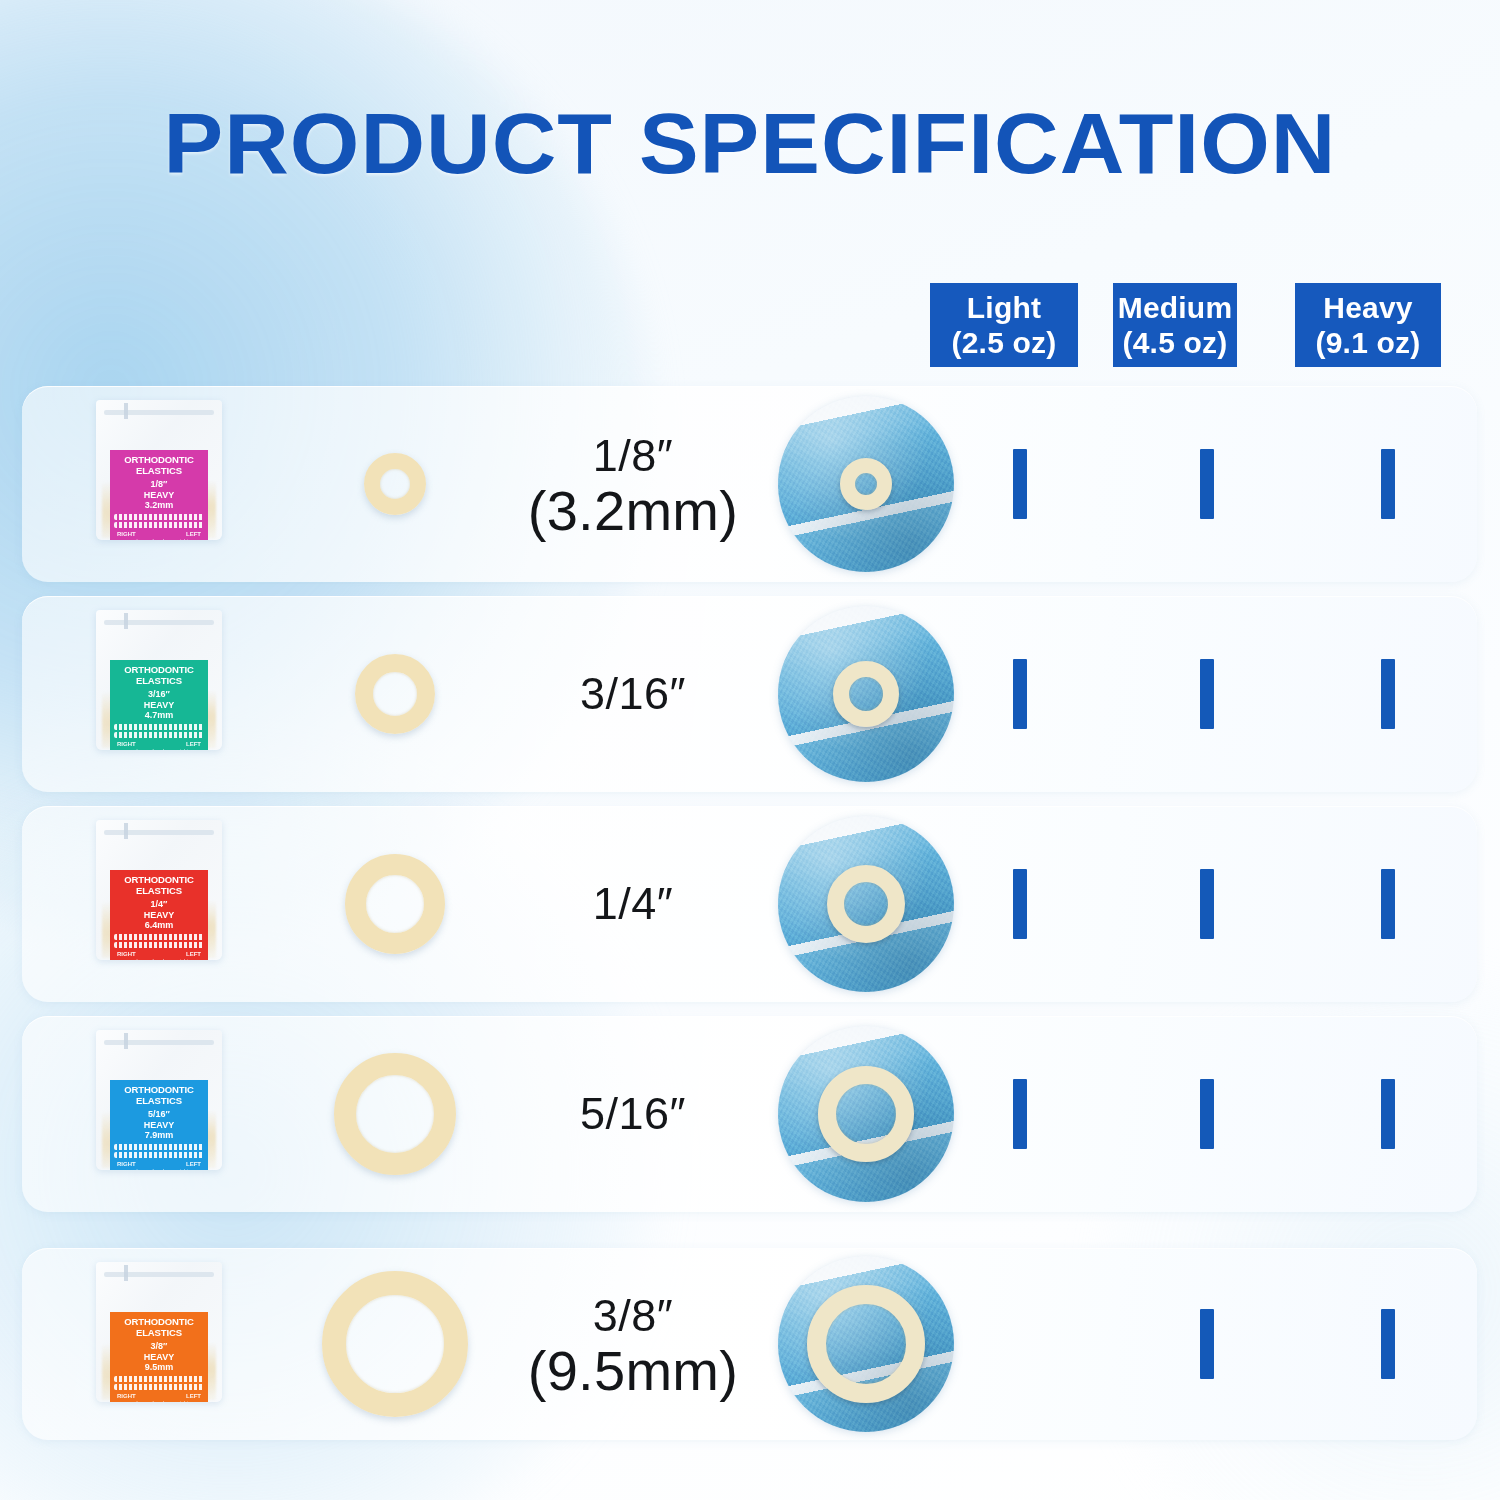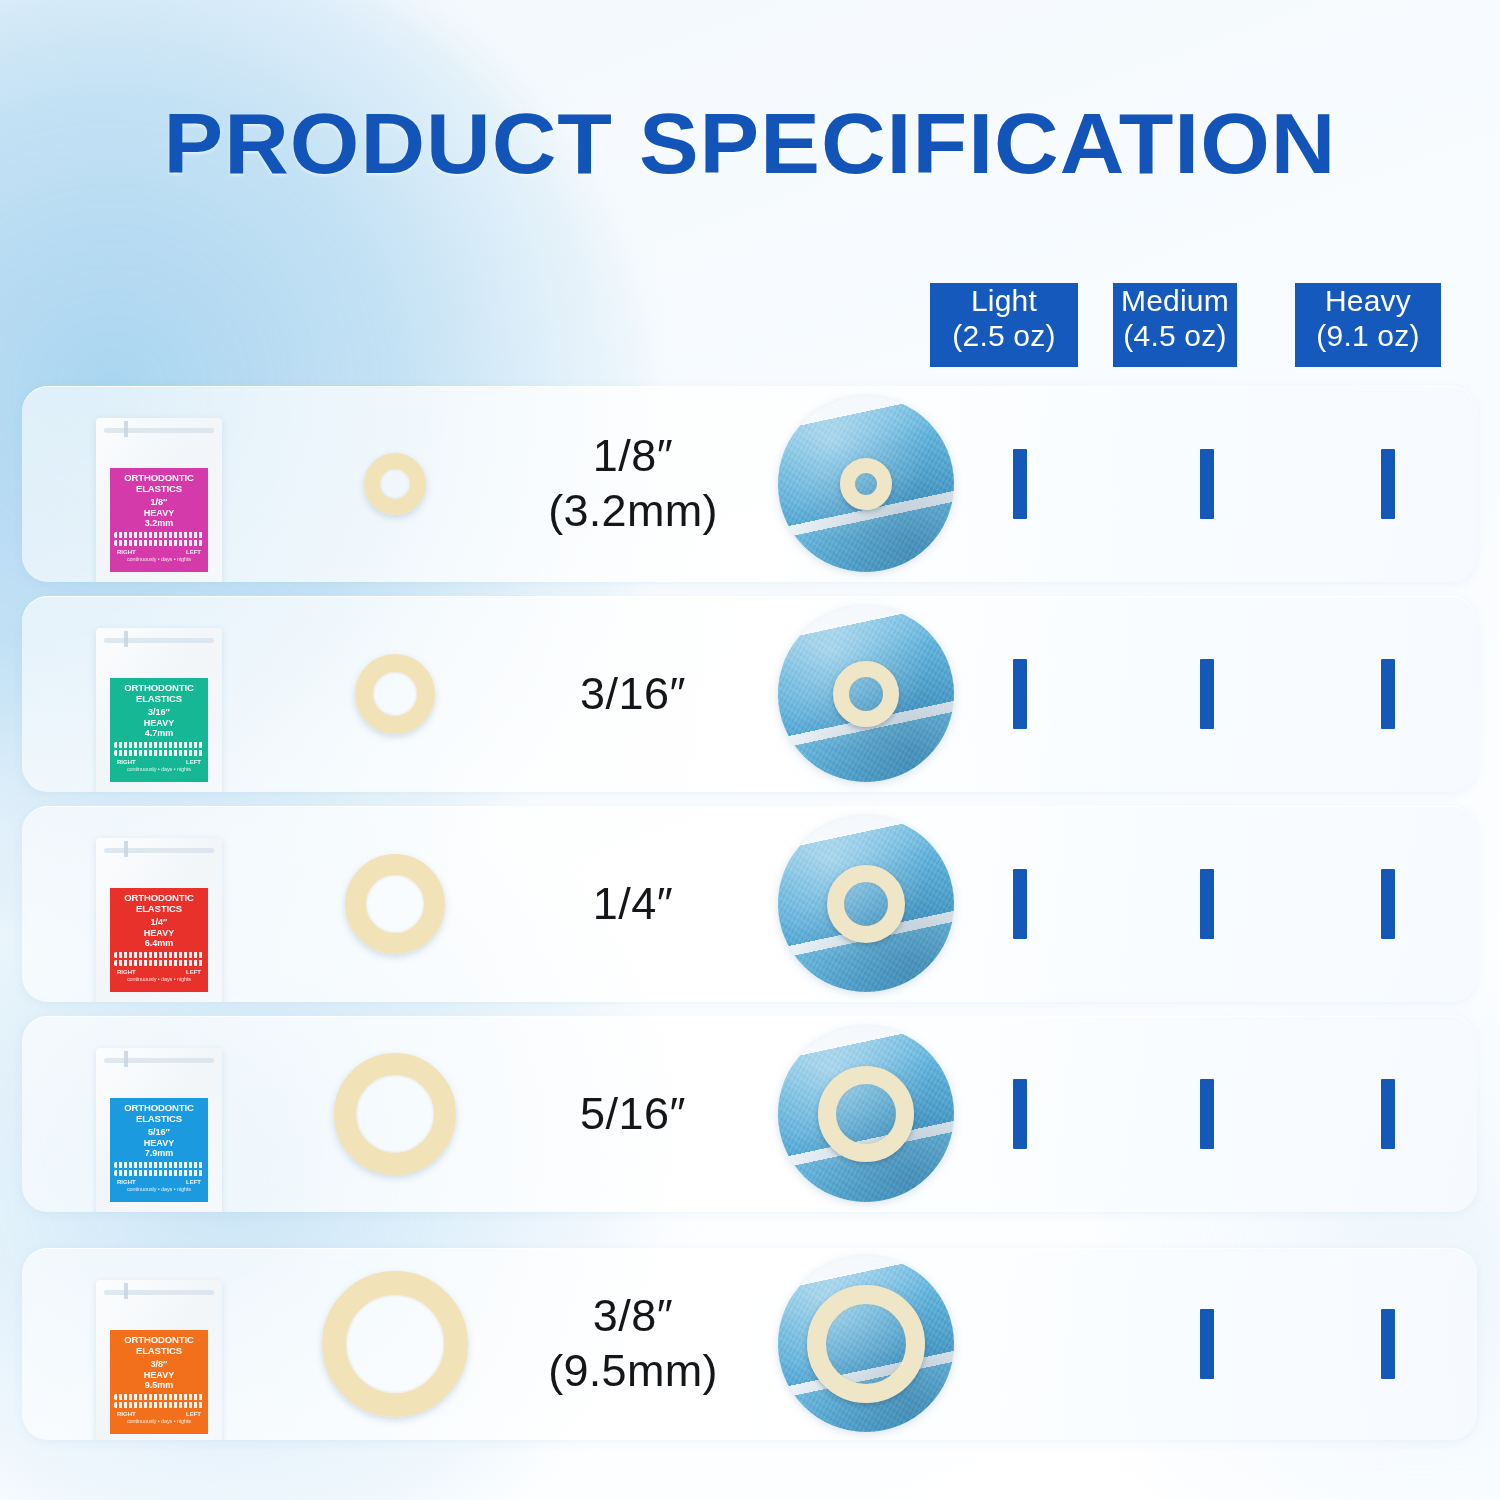--- a/index.html
+++ b/index.html
@@ -90,23 +90,24 @@
   }
   .badge {
     position: absolute;
     top: 0;
     height: 84px;
     background: #1659bd;
     color: #ffffff;
     display: flex;
     flex-direction: column;
     align-items: center;
+    justify-content: center;
     font-size: 29px;
     line-height: 35px;
-    font-weight: 400;
+    font-weight: 700;
     letter-spacing: 0.2px;
   }
   .badge .b-name { font-size: 30px; }
   .badge .b-force { font-size: 30px; }
   .badge-0 { left: 930px; width: 148px; }
   .badge-1 { left: 1113px; width: 124px; }
   .badge-2 { left: 1295px; width: 146px; }
 
   
   .row {
@@ -135,23 +136,23 @@
   .cell-bag {
     position: absolute;
     left: 52px;
     top: 0;
     width: 200px;
     height: 100%;
   }
   .bag {
     position: absolute;
     left: 22px;
-    top: 32px;
+    top: 14px;
     width: 126px;
-    height: 224px;
+    height: 140px;
     border-radius: 4px 4px 6px 6px;
     background: linear-gradient(130deg,
         rgba(252,253,254,0.96) 0%,
         rgba(243,246,249,0.93) 40%,
         rgba(248,250,252,0.95) 100%);
     box-shadow: 0 2px 7px rgba(120,160,195,0.22);
     overflow: hidden;
   }
   .bag::before {  
     content: "";
@@ -272,21 +273,21 @@
     justify-content: center;
     color: #141619;
   }
   .size-in {
     font-size: 45px;
     line-height: 54px;
     font-weight: 400;
     letter-spacing: 0.5px;
   }
   .size-mm {
-    font-size: 45px;
+    font-size: 56px;
     line-height: 56px;
     font-weight: 400;
     letter-spacing: 0.3px;
   }
 
   
   .cell-photo {
     position: absolute;
     left: 744px;
     top: 0;

